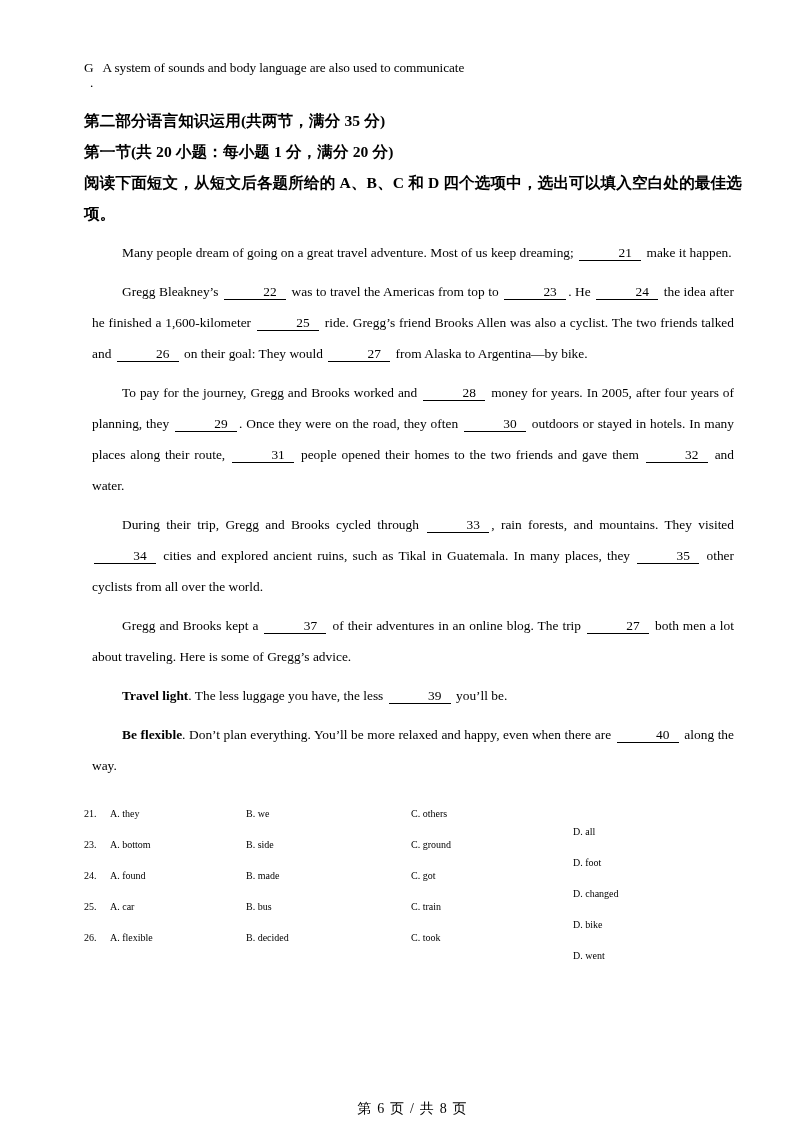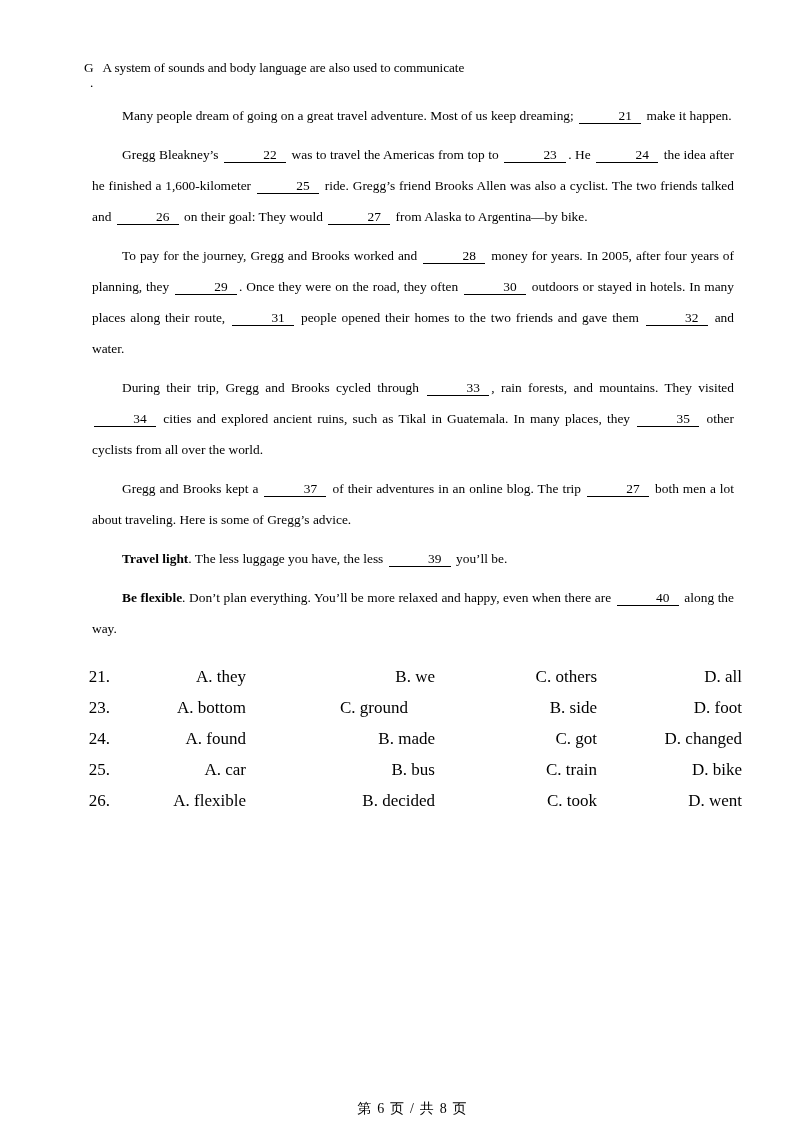--- a/index.html
+++ b/index.html
@@ -84,37 +84,36 @@
     margin: 0 2px;
     font-size: 13.4px;
   }
 
   
   .options {
     margin-top: 17px;
   }
   .opt-row {
     display: flex;
-    font-size: 17px;
+    font-size: 10px;
     line-height: 31px;
     height: 31px;
-    text-align: right;
   }
   .opt-num {
     width: 26px;
     flex: 0 0 26px;
     white-space: nowrap;
   }
   .opt-cell {
     white-space: nowrap;
   }
   .opt-a { width: 136px; flex: 0 0 136px; }
-  .opt-b { width: 165px; flex: 0 0 165px; margin-left: 24px; }
+  .opt-b { width: 165px; flex: 0 0 165px; }
   .opt-c { width: 162px; flex: 0 0 162px; }
-  .opt-d { flex: 1 1 auto; }
+  .opt-d { flex: 1 1 auto; margin-top: 18px; }
 
   
   .footer {
     position: absolute;
     left: 0;
     top: 1100px;
     width: 793px;
     text-align: center;
     font-size: 14px;
     font-family: "Liberation Serif", "DejaVu Serif", serif;
@@ -126,20 +125,25 @@
 
 <div class="page">
 
   <div class="content">
 
     <div class="carry-line">
       <span class="carry-letter">G</span><span>A system of sounds and body language are also used to communicate</span>
     </div>
     <div class="carry-dot">.</div>
 
+    <div class="head-block">
+      <div class="heading">第二部分语言知识运用(共两节，满分 35 分)</div>
+      <div class="heading">第一节(共 20 小题：每小题 1 分，满分 20 分)</div>
+      <div class="heading-wrap">阅读下面短文，从短文后各题所给的 A、B、C 和 D 四个选项中，选出可以填入空白处的最佳选项。</div>
+    </div>
 
     <div id="passage">
         <div class="para">Many people dream of going on a great travel adventure. Most of us keep dreaming; <span class="blank">21</span> make it happen.</div>
         <div class="para">Gregg Bleakney’s <span class="blank">22</span> was to travel the Americas from top to <span class="blank">23</span>. He <span class="blank">24</span> the idea after he finished a 1,600-kilometer <span class="blank">25</span> ride. Gregg’s friend Brooks Allen was also a cyclist. The two friends talked and <span class="blank">26</span> on their goal: They would <span class="blank">27</span> from Alaska to Argentina—by bike.</div>
         <div class="para">To pay for the journey, Gregg and Brooks worked and <span class="blank">28</span> money for years. In 2005, after four years of planning, they <span class="blank">29</span>. Once they were on the road, they often <span class="blank">30</span> outdoors or stayed in hotels. In many places along their route, <span class="blank">31</span> people opened their homes to the two friends and gave them <span class="blank">32</span> and water.</div>
         <div class="para">During their trip, Gregg and Brooks cycled through <span class="blank">33</span>, rain forests, and mountains. They visited <span class="blank">34</span> cities and explored ancient ruins, such as Tikal in Guatemala. In many places, they <span class="blank">35</span> other cyclists from all over the world.</div>
         <div class="para">Gregg and Brooks kept a <span class="blank">37</span> of their adventures in an online blog. The trip <span class="blank">27</span> both men a lot about traveling. Here is some of Gregg’s advice.</div>
         <div class="para"><b>Travel light</b>. The less luggage you have, the less <span class="blank">39</span> you’ll be.</div>
         <div class="para"><b>Be flexible</b>. Don’t plan everything. You’ll be more relaxed and happy, even when there are <span class="blank">40</span> along the way.</div>
       </div>
@@ -148,22 +152,22 @@
         <div class="opt-row">
           <span class="opt-num">21.</span>
           <span class="opt-cell opt-a">A. they</span>
           <span class="opt-cell opt-b">B. we</span>
           <span class="opt-cell opt-c">C. others</span>
           <span class="opt-cell opt-d">D. all</span>
         </div>
         <div class="opt-row">
           <span class="opt-num">23.</span>
           <span class="opt-cell opt-a">A. bottom</span>
+          <span class="opt-cell opt-b">B. side</span>
           <span class="opt-cell opt-c">C. ground</span>
-          <span class="opt-cell opt-b">B. side</span>
           <span class="opt-cell opt-d">D. foot</span>
         </div>
         <div class="opt-row">
           <span class="opt-num">24.</span>
           <span class="opt-cell opt-a">A. found</span>
           <span class="opt-cell opt-b">B. made</span>
           <span class="opt-cell opt-c">C. got</span>
           <span class="opt-cell opt-d">D. changed</span>
         </div>
         <div class="opt-row">

